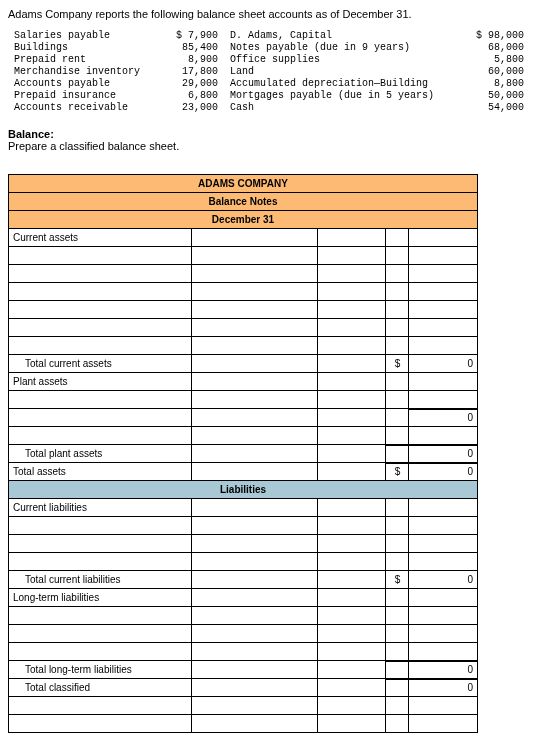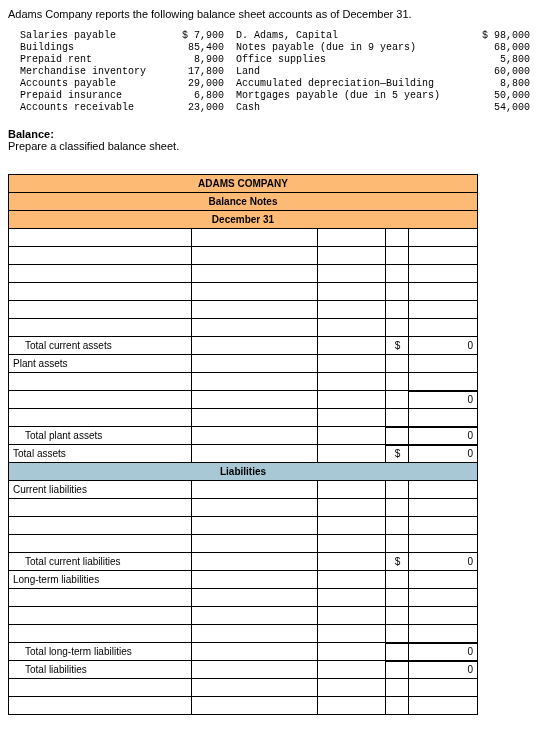--- a/index.html
+++ b/index.html
@@ -9,21 +9,21 @@
     color: #000;
     background: #fff;
     width: 549px;
     padding: 8px;
   }
   .intro { margin-bottom: 10px; }
   .accounts {
     font-family: 'Courier New', monospace;
     font-size: 10px;
     white-space: pre;
-    margin: 6px 0 12px 6px;
+    margin: 6px 0 12px 0;
     line-height: 1.2;
   }
   .required-head { font-weight: bold; margin-top: 14px; }
   .required-sub { margin-bottom: 22px; }
   table.sheet {
     border-collapse: collapse;
     width: 470px;
     margin-top: 4px;
   }
   table.sheet td, table.sheet th {
@@ -74,20 +74,27 @@
         <td colspan="5">ADAMS COMPANY</td>
       </tr>
   <tr class="header-row">
         <td colspan="5">Balance Notes</td>
       </tr>
   <tr class="header-row">
         <td colspan="5">December 31</td>
       </tr>
 
   <tr>
+    <td class="col-label">Current assets</td>
+    <td class="col-sub"></td>
+    <td class="col-amt1"></td>
+    <td class="col-cur"></td>
+    <td class="col-amt2"></td>
+  </tr>
+  <tr>
         <td class="col-label"></td>
         <td class="col-sub"></td>
         <td class="col-amt1"></td>
         <td class="col-cur"></td>
         <td class="col-amt2"></td>
       </tr>
   <tr>
         <td class="col-label"></td>
         <td class="col-sub"></td>
         <td class="col-amt1"></td>
@@ -246,21 +253,21 @@
       </tr>
 
   <tr>
     <td class="col-label indent">Total long-term liabilities</td>
     <td class="col-sub"></td>
     <td class="col-amt1"></td>
     <td class="col-cur topborder"></td>
     <td class="col-amt2 topborder">0</td>
   </tr>
   <tr>
-    <td class="col-label indent">Total liabilities</td>
+    <td class="col-label indent">Total classified</td>
     <td class="col-sub"></td>
     <td class="col-amt1"></td>
     <td class="col-cur topborder"></td>
     <td class="col-amt2 topborder">0</td>
   </tr>
 
 
   <tr>
         <td class="col-label"></td>
         <td class="col-sub"></td>

